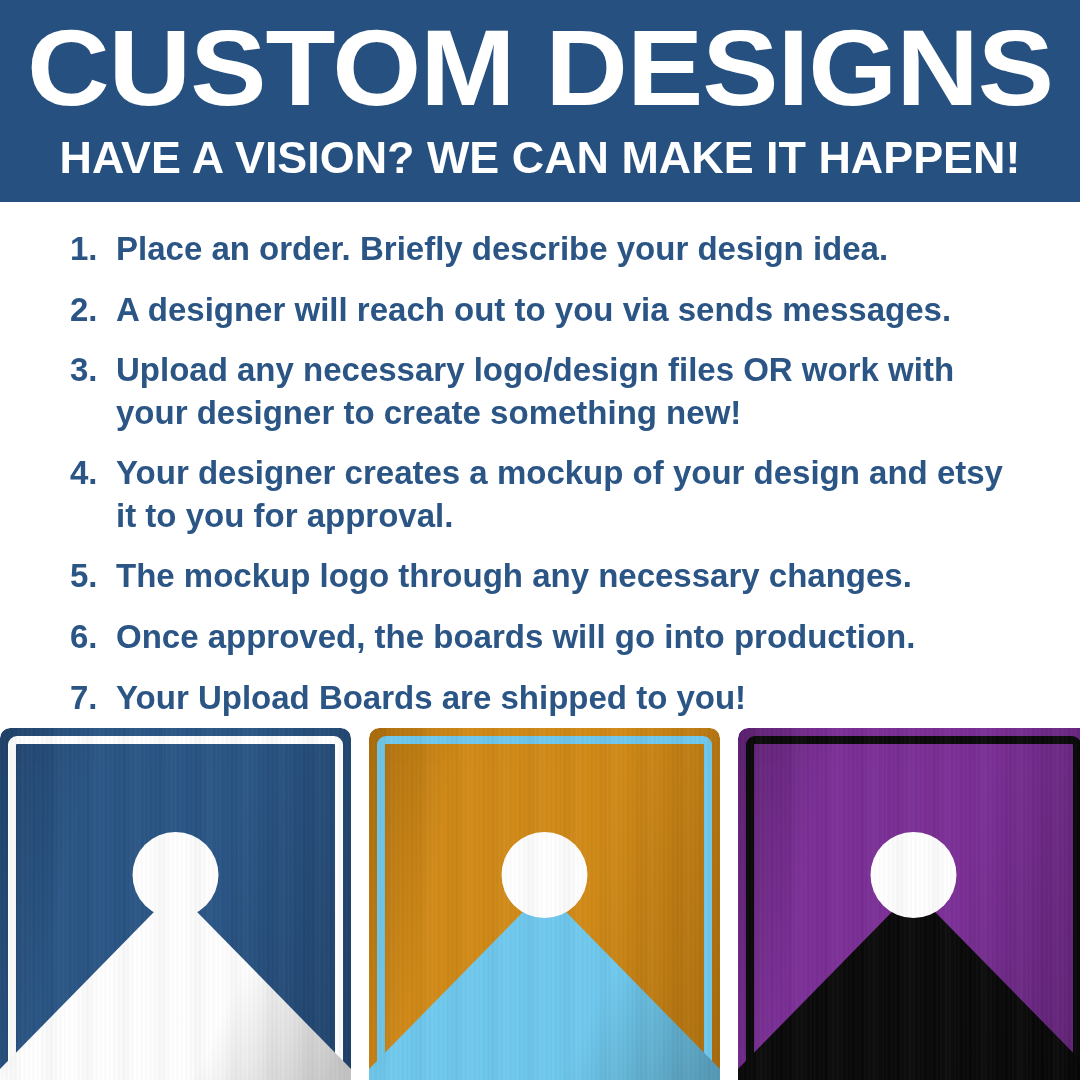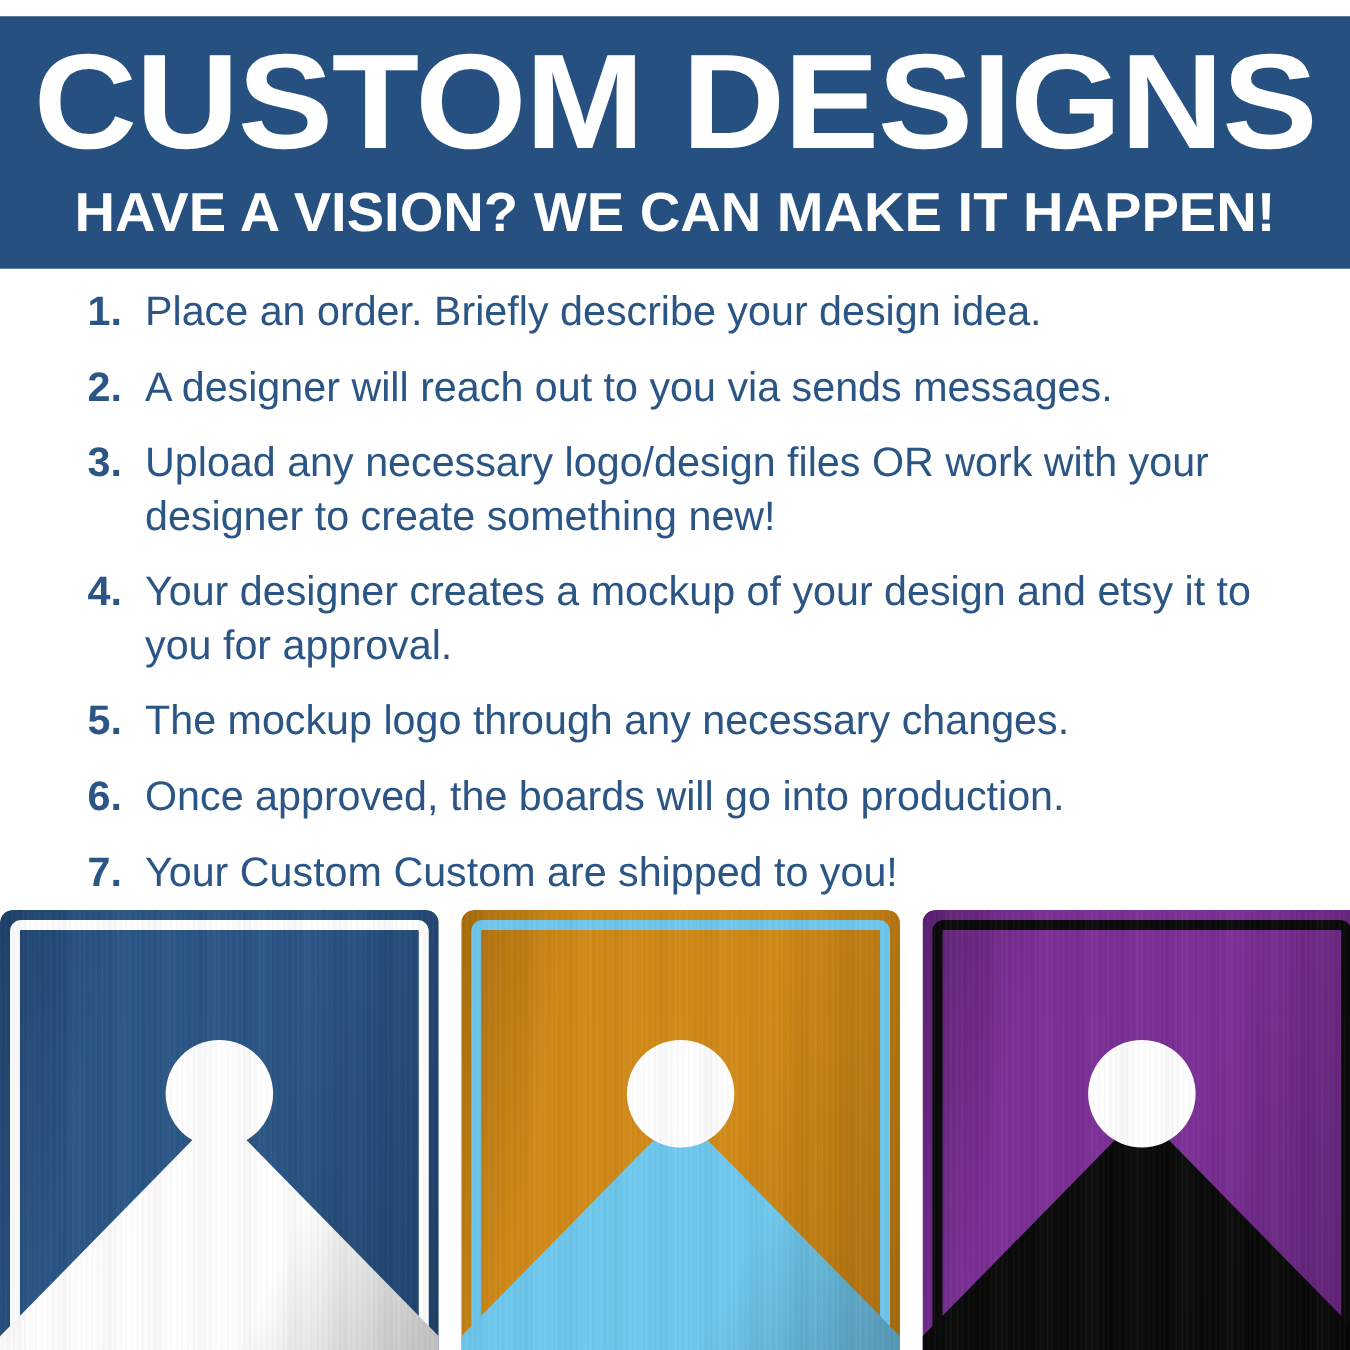--- a/index.html
+++ b/index.html
@@ -25,21 +25,20 @@
     left: 0;
     top: 0;
     width: 1080px;
     height: 202px;
     background: #25507F;
     box-sizing: border-box;
     display: flex;
     flex-direction: column;
     align-items: center;
     justify-content: flex-start;
-    margin-top: 13px;
   }
   .header-title {
     color: #ffffff;
     font-family: "Liberation Sans", sans-serif;
     font-weight: bold;
     font-size: 108px;
     line-height: 1.0;
     letter-spacing: -1px;
     margin-top: 14px;
     white-space: nowrap;
@@ -80,21 +79,21 @@
     font-weight: bold;
     font-size: 33px;
     line-height: 1.29;
     width: 46px;
     flex: 0 0 46px;
     text-align: left;
   }
   .step-text {
     color: #2A5585;
     font-family: "Liberation Sans", sans-serif;
-    font-weight: normal;
+    font-weight: bold;
     font-size: 33px;
     line-height: 1.29;
     flex: 1 1 auto;
     max-width: 905px;
   }
 
   
   .boards-row {
     position: absolute;
     left: 0;
@@ -183,21 +182,21 @@
       <div class="step-text">The mockup logo through any necessary changes.</div>
     </div>
 
     <div class="step-row">
       <div class="step-num">6.</div>
       <div class="step-text">Once approved, the boards will go into production.</div>
     </div>
 
     <div class="step-row">
       <div class="step-num">7.</div>
-      <div class="step-text">Your Custom Custom are shipped to you!</div>
+      <div class="step-text">Your Upload Boards are shipped to you!</div>
     </div>
 
   </div>
 
   <div class="boards-row">
 
     <div class="board">
       <div class="board-wood" style="background: linear-gradient(100deg, rgb(30, 65, 105) 0%, rgb(42, 85, 133) 22%, rgb(42, 85, 133) 62%, rgb(30, 65, 105) 100%);"></div>
       <svg class="board-svg" viewBox="0 0 351 352" preserveAspectRatio="none">
           <defs>

